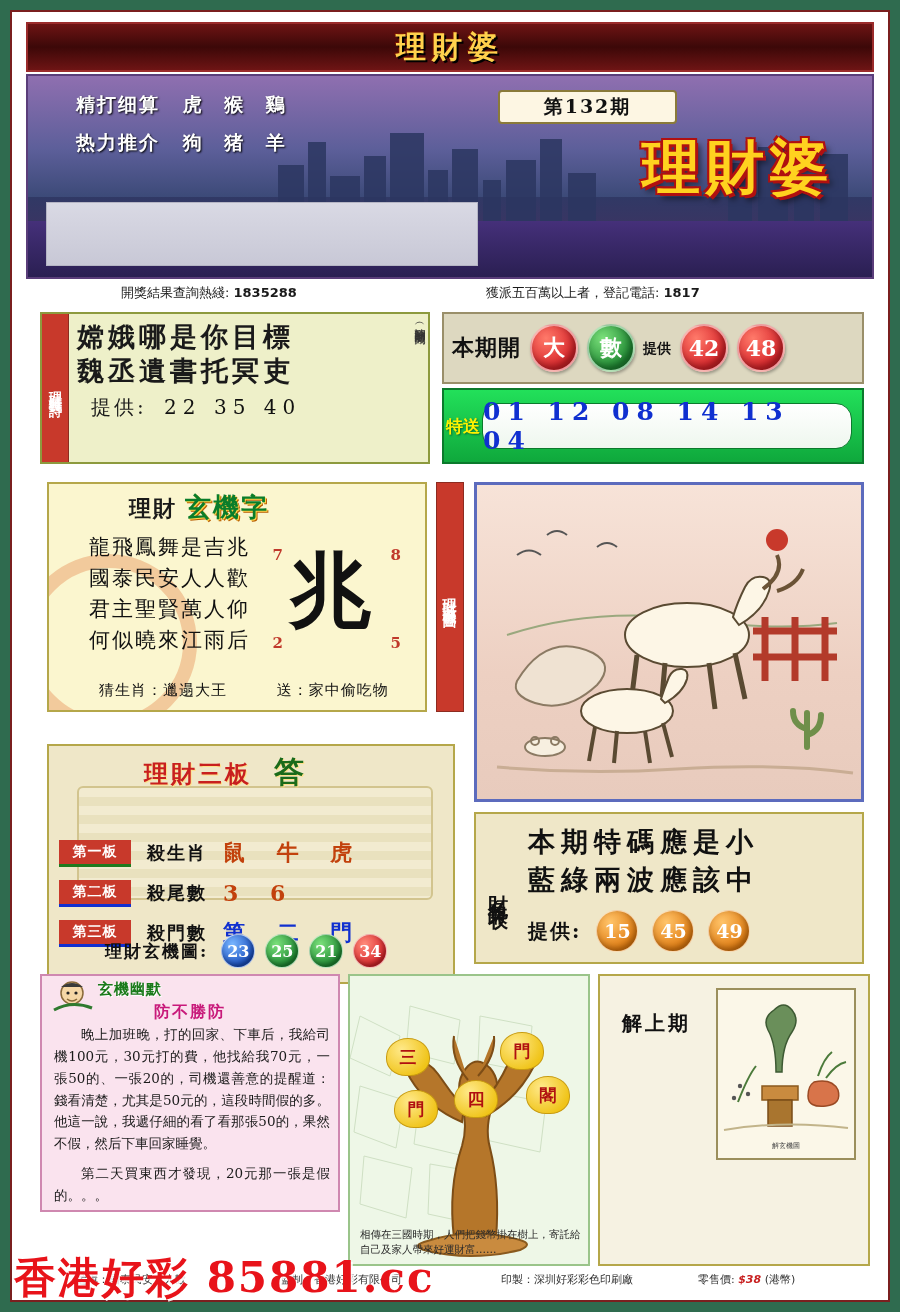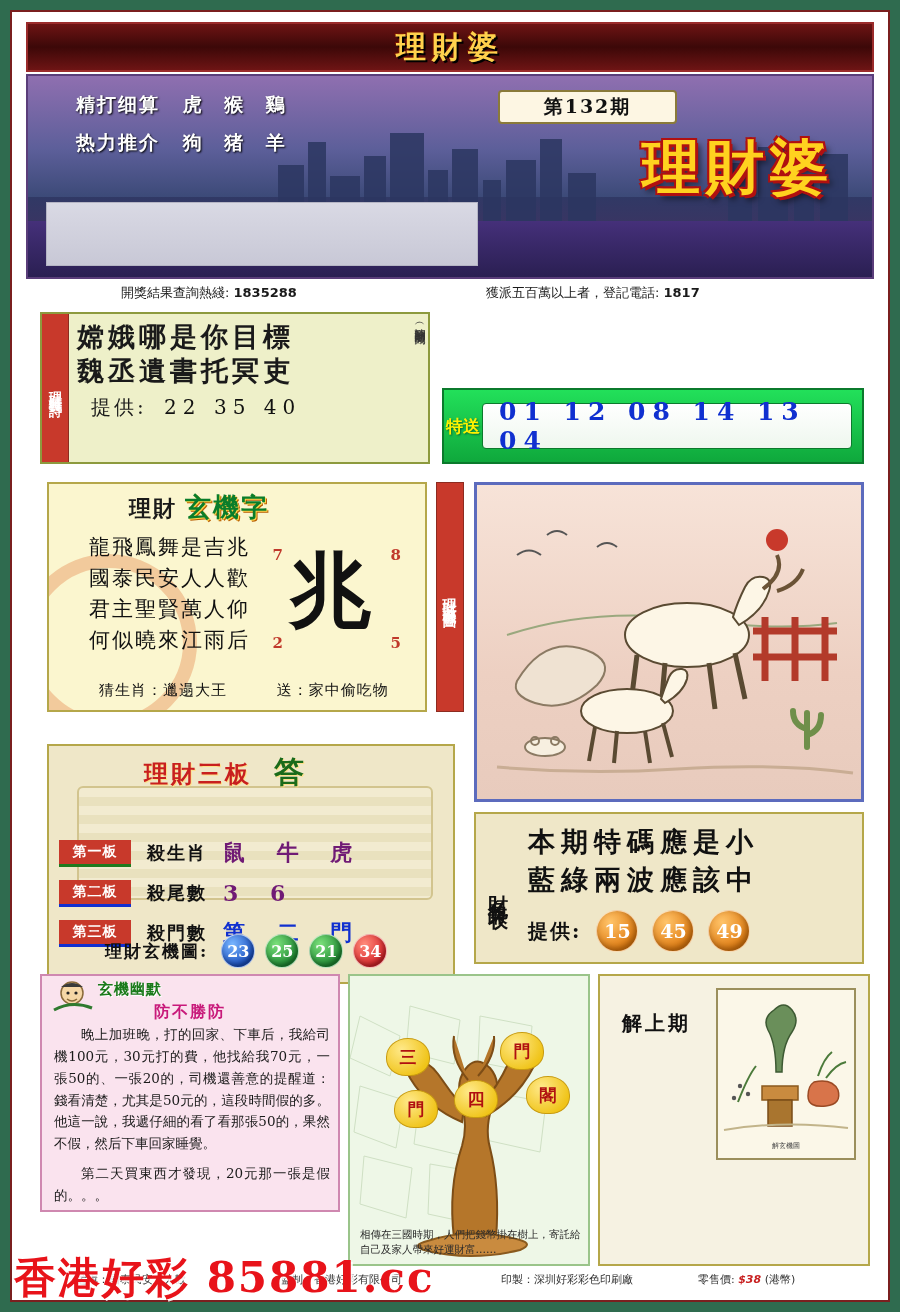--- a/index.html
+++ b/index.html
@@ -146,26 +146,26 @@
     border:2px solid #0b7a2c;box-sizing:border-box;
     display:flex;align-items:center;
   }
   .specialTag{
     width:38px;height:100%;
     display:flex;flex-direction:column;align-items:center;justify-content:center;
     font-family:"DejaVu Serif","Liberation Serif",serif;
     font-size:17px;font-weight:bold;color:#fff200;text-shadow:1px 1px 2px #063;
   }
   .specialBar{
-    flex:1;height:44px;margin-right:10px;border-radius:4px;
+    flex:1;height:44px;margin-right:10px;border-radius:16px;
     background:linear-gradient(180deg,#ffffff 0%,#eef7ee 100%);
     border:1px solid #0b7a2c;
     display:flex;align-items:center;justify-content:center;
     font-family:"DejaVu Serif","Liberation Serif",serif;
-    font-size:25px;font-weight:bold;color:#1030d0;letter-spacing:7px;padding-left:16px;
+    font-size:25px;font-weight:bold;color:#1030d0;letter-spacing:7px;
   }
 
   
   .xjz{
     position:absolute;left:35px;top:470px;width:380px;height:230px;
     background:#fbf6cf;border:2px solid #b5a74a;box-sizing:border-box;
     overflow:hidden;
   }
   .xjzTitle{
     position:absolute;left:80px;top:6px;
@@ -247,21 +247,21 @@
   }
   .bTag.t2{border-bottom-color:#1030d0;}
   .bTag.t3{border-bottom-color:#1030d0;}
   .bName{
     width:92px;text-align:center;
     font-family:"DejaVu Serif","Liberation Serif",serif;
     font-size:18px;font-weight:bold;color:#111;letter-spacing:2px;
   }
   .bVal{
     font-family:"DejaVu Serif","Liberation Serif",serif;
-    font-size:22px;font-weight:bold;color:#701a75;letter-spacing:12px;
+    font-size:22px;font-weight:bold;color:#c2410c;letter-spacing:12px;
   }
   .bVal.blue{color:#1030d0;}
   .luckyRow{
     position:absolute;left:56px;bottom:14px;display:flex;align-items:center;
   }
   .luckyLbl{
     font-family:"DejaVu Serif","Liberation Serif",serif;
     font-size:17px;font-weight:bold;color:#111;letter-spacing:2px;margin-right:8px;
   }
   .luckyBall{
@@ -460,20 +460,28 @@
       <div class="poemLine">魏丞遺書托冥吏</div>
       <div class="poemProvide">
         <span>提供:</span>
         <span class="nums">22  35  40</span>
       </div>
       <div class="vNote">（請刮開塗層觀閱）</div>
     </div>
   </div>
 
   <div class="rightTop">
+    <div class="openRow">
+      <span class="openLabel">本期開</span>
+      <span class="ball red">大</span>
+      <span class="ball green">數</span>
+      <span class="smallWord">提供</span>
+      <span class="ball red">42</span>
+      <span class="ball red">48</span>
+    </div>
     <div class="specialRow">
       <div class="specialTag">特送</div>
       <div class="specialBar">01  12  08  14  13  04</div>
     </div>
   </div>
 
   <div class="xjz">
     <div class="ringDeco"></div>
     <div class="xjzTitle">
       <span>理財</span><span class="hl">玄機字</span>

